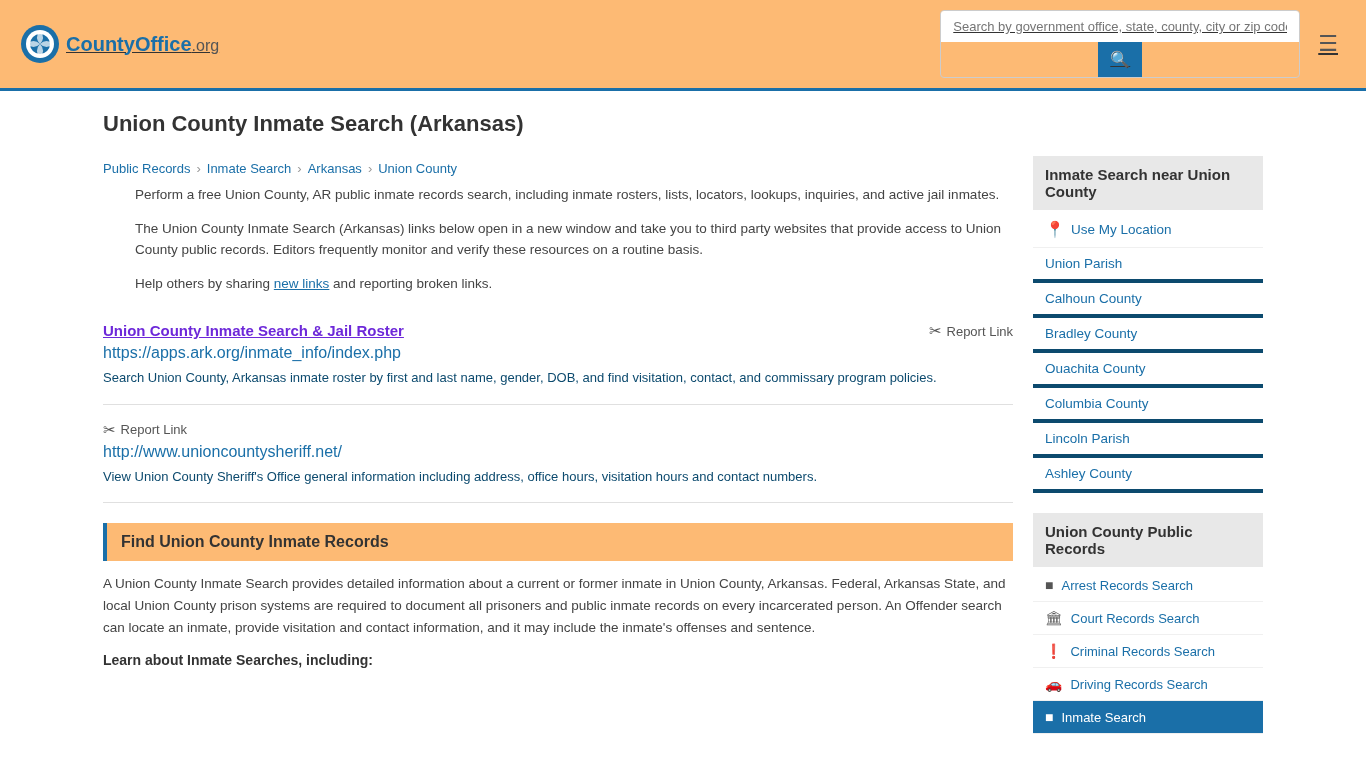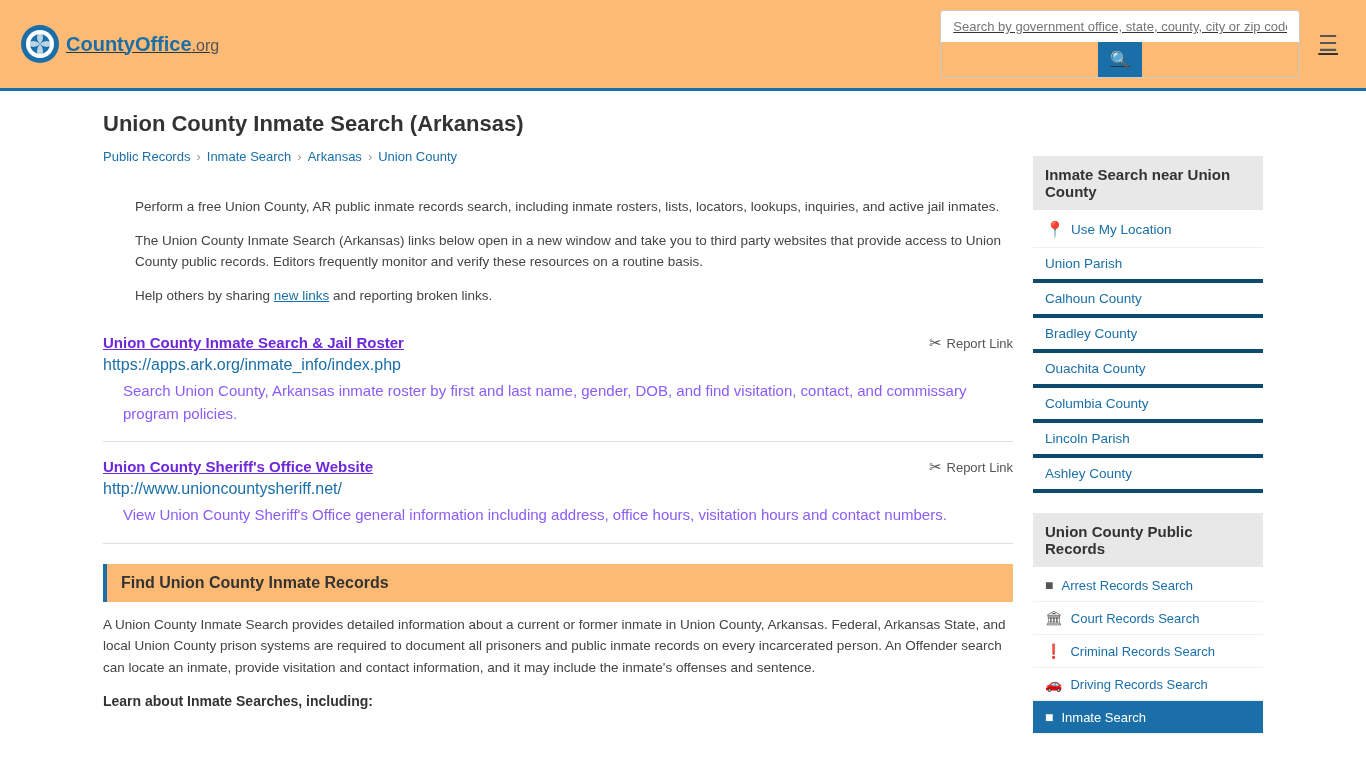--- a/index.html
+++ b/index.html
@@ -76,28 +76,28 @@
       width: 230px;
       flex-shrink: 0;
       margin-top: 45px;
     }
 
     
     .page-title {
       font-size: 22px;
       font-weight: bold;
       color: #333;
-      margin-bottom: 12px;
+      margin-bottom: 24px;
     }
 
     
     .breadcrumb {
       font-size: 13px;
       color: #555;
-      margin-bottom: 32px;
+      margin-bottom: 8px;
       display: flex;
       align-items: center;
       gap: 6px;
     }
     .breadcrumb a {
       color: #1a6fa8;
       text-decoration: none;
     }
     .breadcrumb .sep { color: #999; }
 
@@ -140,24 +140,23 @@
       font-size: 13px;
       cursor: pointer;
       white-space: nowrap;
     }
     .record-url {
       color: #1a6fa8;
       font-size: 16px;
       margin-bottom: 6px;
     }
     .record-desc {
-      font-size: 15px;
-      color: #8b5cf6;
+      font-size: 13px;
+      color: #0c4a6e;
       line-height: 1.5;
-      margin-left: 20px;
     }
 
     
     .section-heading {
       background: #fdba74;
       padding: 10px 14px;
       margin: 20px 0 12px 0;
       border-left: 4px solid #1a6fa8;
     }
     .section-heading h2 {
@@ -305,21 +304,20 @@
           <span class="unlink-icon">✂</span>
           <span>Report Link</span>
         </span>
       </div>
       <div class="record-url">https://apps.ark.org/inmate_info/index.php</div>
       <div class="record-desc">Search Union County, Arkansas inmate roster by first and last name, gender, DOB, and find visitation, contact, and commissary program policies.</div>
     </div>
 
     <div class="record-card">
       <div class="record-card-header">
-        <span class="record-card-title">Union County Sheriff's Office Website</span>
         <span class="report-link">
           <span class="unlink-icon">✂</span>
           <span>Report Link</span>
         </span>
       </div>
       <div class="record-url">http://www.unioncountysheriff.net/</div>
       <div class="record-desc">View Union County Sheriff's Office general information including address, office hours, visitation hours and contact numbers.</div>
     </div>
 
     <div class="section-heading">

